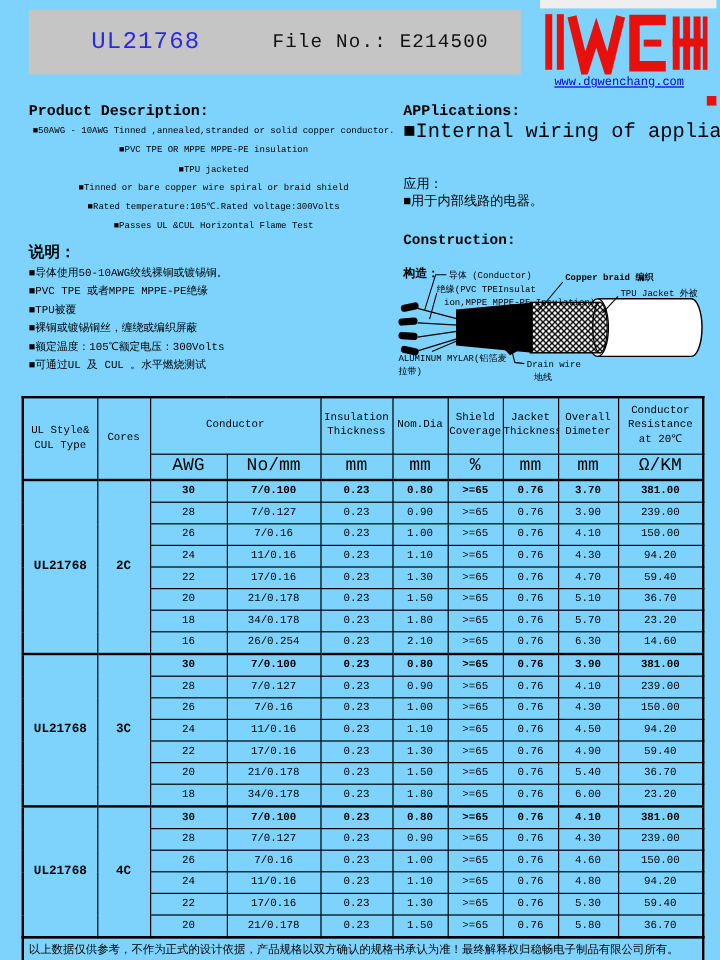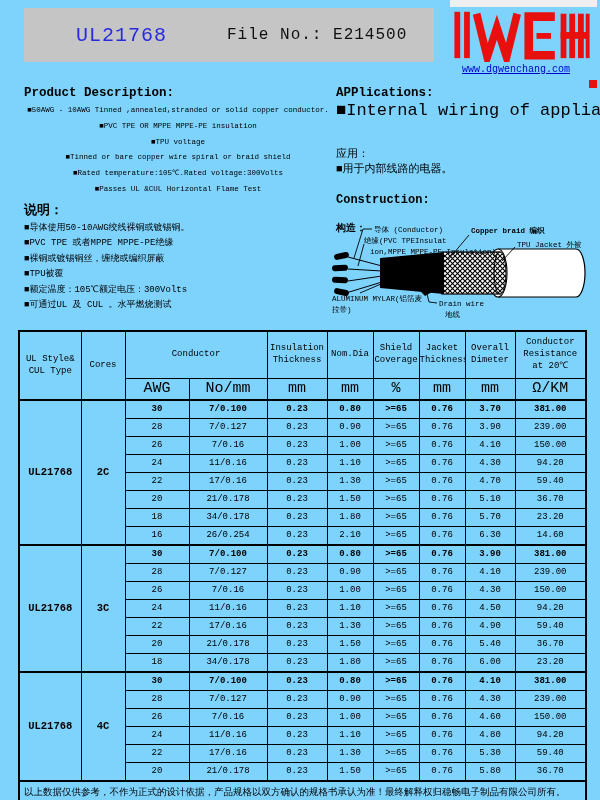--- a/index.html
+++ b/index.html
@@ -83,29 +83,29 @@
     </svg>
   </div>
 
   <a class="website">www.dgwenchang.com</a>
   <div class="red-dot"></div>
 
   <div class="left-col">
     <div class="sec-title">Product Description:</div>
     <div class="pd-item">■50AWG - 10AWG Tinned ,annealed,stranded or solid copper conductor.</div>
     <div class="pd-item">■PVC TPE OR MPPE MPPE-PE insulation</div>
-    <div class="pd-item">■TPU voltage</div>
+    <div class="pd-item">■TPU jacketed</div>
     <div class="pd-item">■Tinned or bare copper wire spiral or braid shield</div>
     <div class="pd-item">■Rated temperature:105℃.Rated voltage:300Volts</div>
     <div class="pd-item">■Passes UL &amp;CUL Horizontal Flame Test</div>
     <div class="cn-head">说明：</div>
     <div class="cn-item">■导体使用50-10AWG绞线裸铜或镀锡铜。</div>
     <div class="cn-item">■PVC TPE 或者MPPE  MPPE-PE绝缘</div>
+    <div class="cn-item">■TPU被覆</div>
     <div class="cn-item">■裸铜或镀锡铜丝，缠绕或编织屏蔽</div>
-    <div class="cn-item">■TPU被覆</div>
     <div class="cn-item">■额定温度：105℃额定电压：300Volts</div>
     <div class="cn-item">■可通过UL 及 CUL 。水平燃烧测试</div>
   </div>
 
   <div class="right-col">
     <div class="sec-title">APPlications:</div>
     <div class="app-item">■Internal wiring of appliances.</div>
     <div class="cn-sub">应用：</div>
     <div class="cn-sub-item">■用于内部线路的电器。</div>
     <div class="cons-title">Construction:</div>

